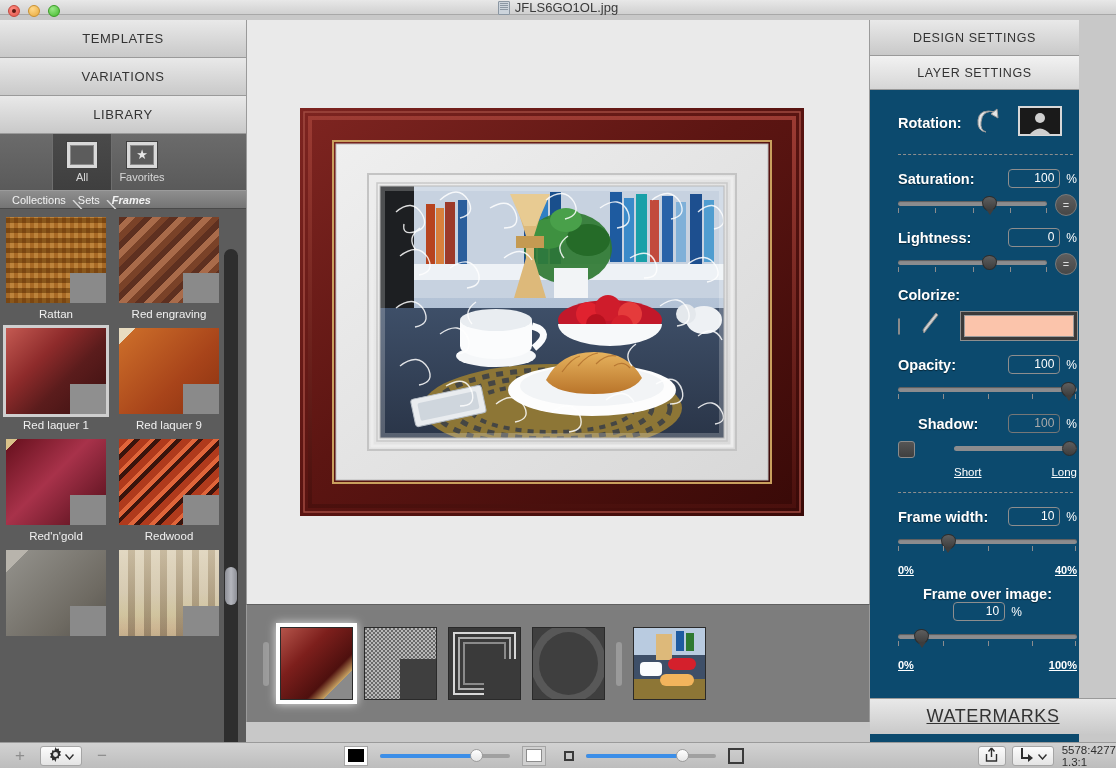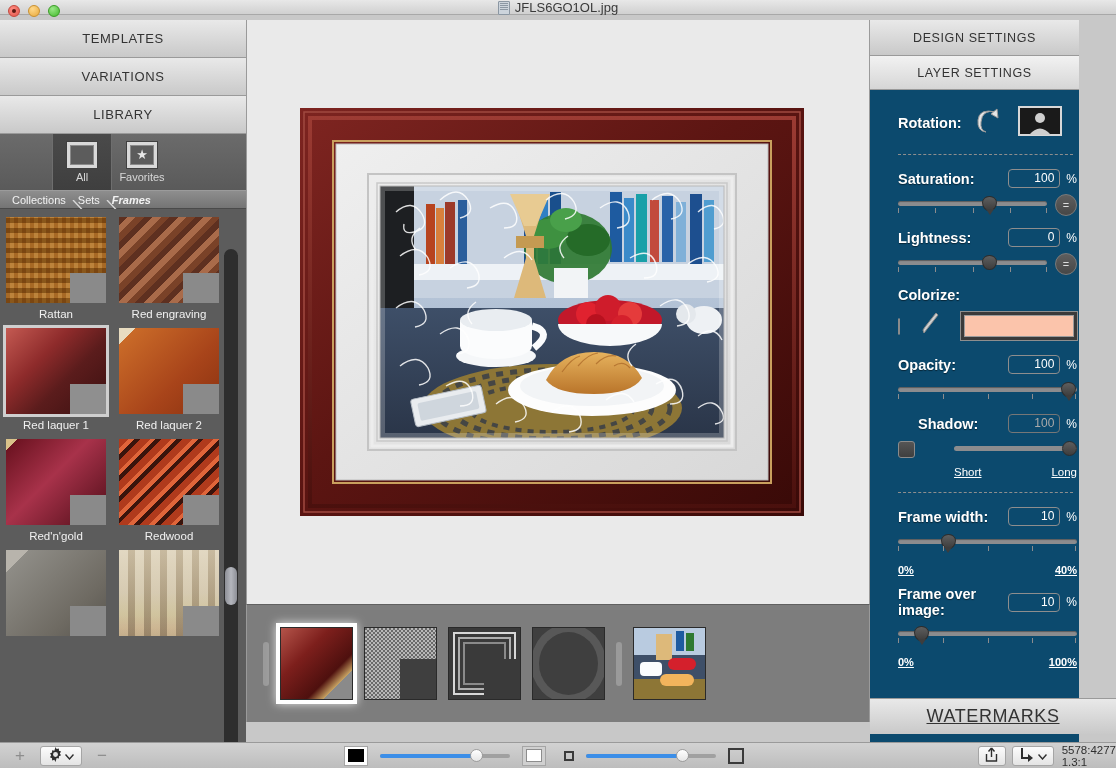--- a/index.html
+++ b/index.html
@@ -212,21 +212,21 @@
       <div class="fg-cell selected">
         <div class="fg-thumb" style="background:linear-gradient(135deg,#c45a52 0%,#8e2b2b 35%,#5b1c1c 60%,#3a1010 100%);">
           <div class="corner-inner"></div>
         </div>
         <div class="fg-label">Red laquer 1</div>
       </div>
       <div class="fg-cell">
         <div class="fg-thumb" style="background:linear-gradient(135deg,#e8dcc0 0 9%,#c96a28 9%,#a8441a 60%,#8a3210 100%);">
           <div class="corner-inner"></div>
         </div>
-        <div class="fg-label">Red laquer 2</div>
+        <div class="fg-label">Red laquer 9</div>
       </div>
     </div>
 
     <div class="fg-row">
       <div class="fg-cell">
         <div class="fg-thumb" style="background:linear-gradient(135deg,#d9c28a 0 6%,#6e1422 6%,#a8324a 45%,#4e0d18 100%);">
           <div class="corner-inner"></div>
         </div>
         <div class="fg-label">Red'n'gold</div>
       </div>
@@ -588,21 +588,21 @@
         <i style="left:25%"></i>
         <i style="left:50%"></i>
         <i style="left:75%"></i>
         <i style="left:99%"></i>
     </div>
     <div class="ends">
       <span>0%</span>
       <span>40%</span>
     </div>
 
-    <div class="rp-row" style="justify-content:center;margin-top:10px;">
+    <div class="rp-row" style="justify-content:center;margin-top:10px;flex-direction:column;">
       <span class="rp-label">Frame over image:</span>
       <span style="display:flex;align-items:center;">
         <span class="numbox">10</span>
         <span class="pct">%</span>
       </span>
     </div>
     <div class="slider">
       <div class="track full"></div>
       <div class="knob pin" style="left:9%;"></div>
     </div>

